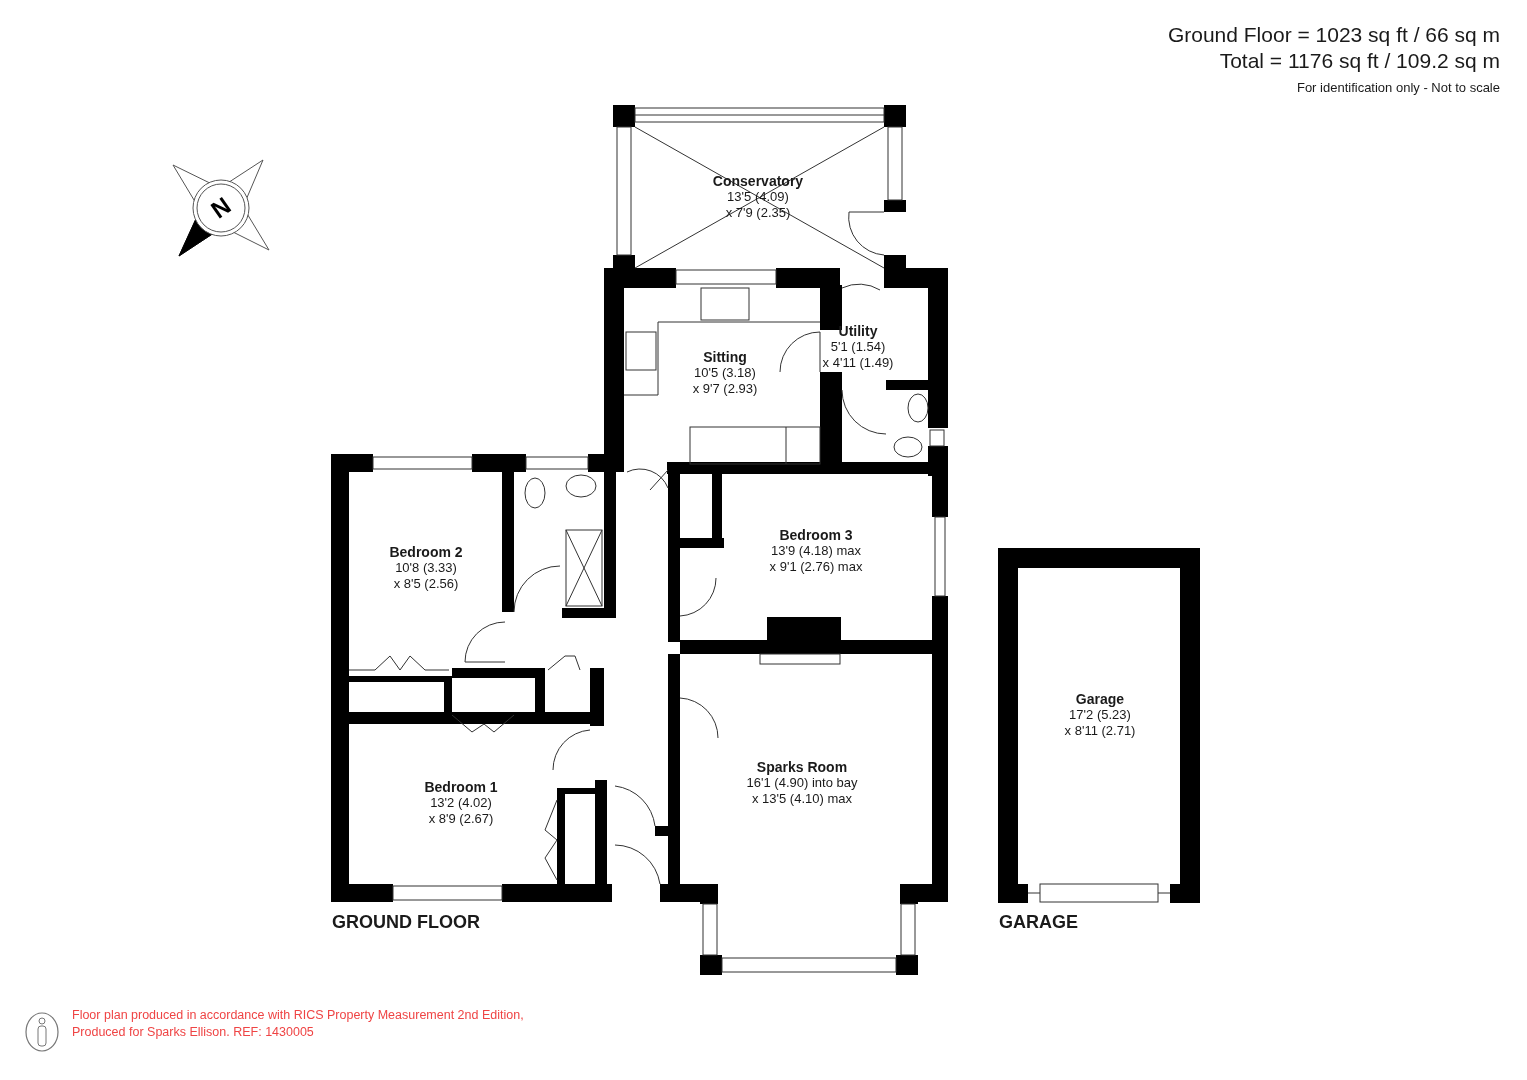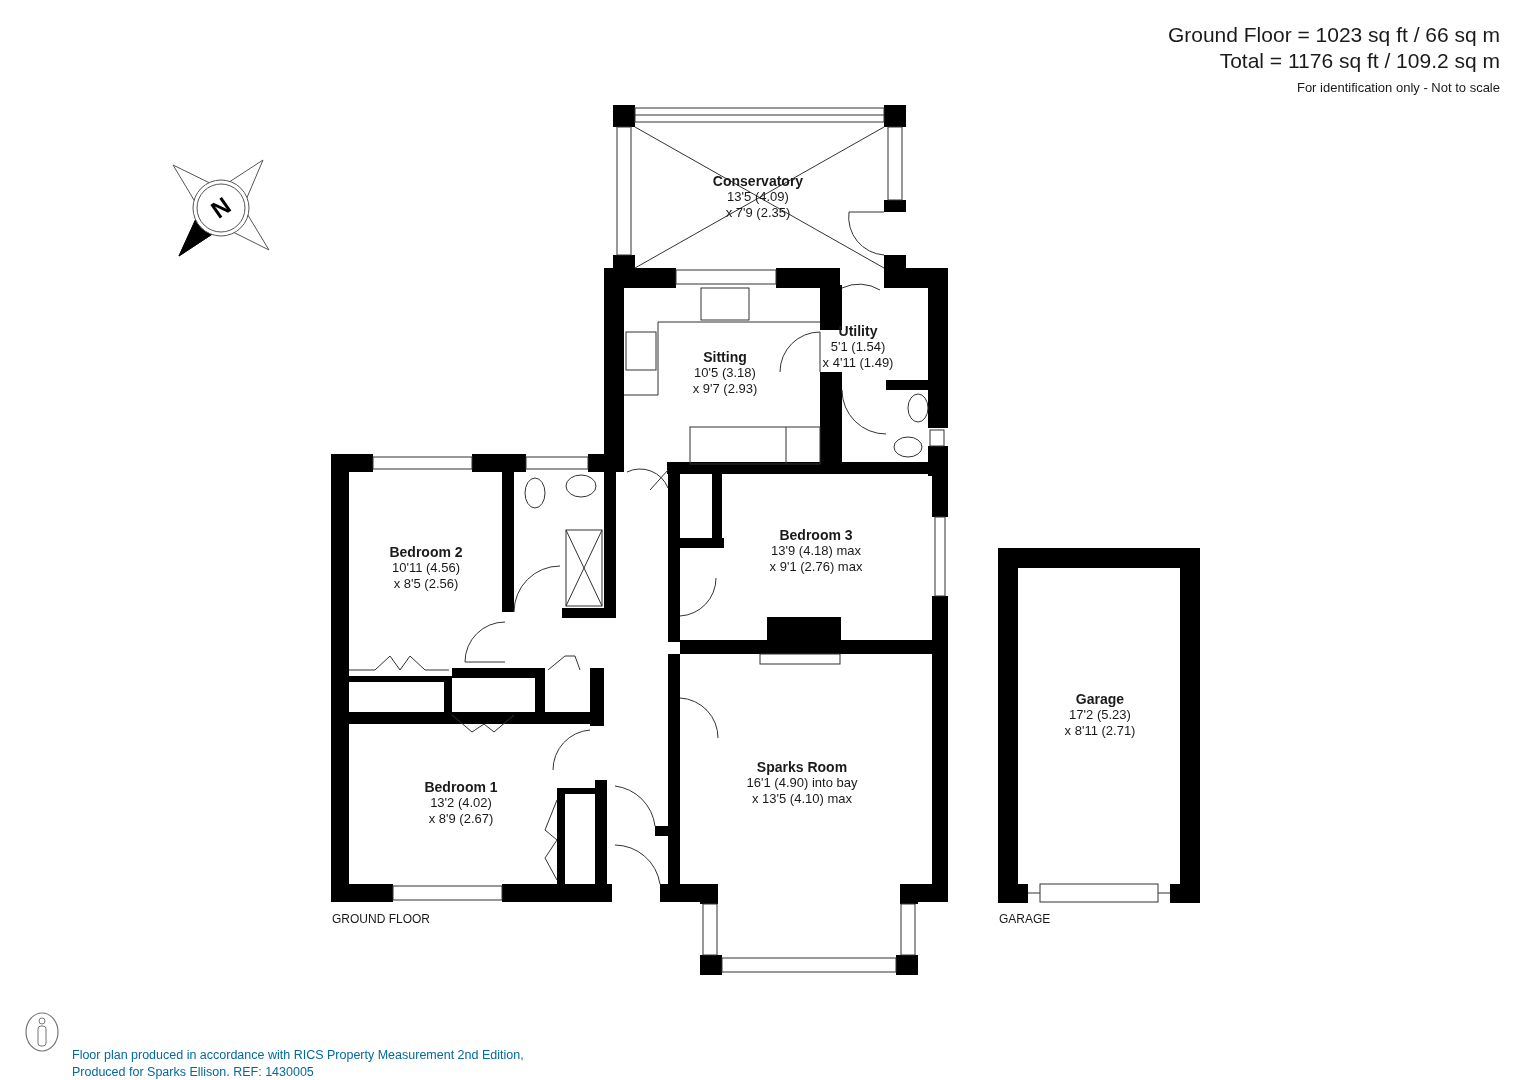--- a/index.html
+++ b/index.html
@@ -2,22 +2,22 @@
 <html><head>
 <meta charset="utf-8">
 <style>
   html, body { margin:0; padding:0; background:#ffffff; }
   body { width:1527px; height:1080px; position:relative; overflow:hidden; font-family:"Liberation Sans", sans-serif; color:#1a1a1a; }
   .area { position:absolute; right:27px; top:22px; text-align:right; font-size:21px; line-height:26px; }
   .area .note { font-size:13px; line-height:20px; margin-top:4px; }
   svg.plan { position:absolute; left:0; top:0; }
   .lbl { position:absolute; text-align:center; font-size:13px; line-height:16px; transform:translateX(-50%); white-space:nowrap; }
   .lbl b { display:block; font-weight:bold; font-size:14px; }
-  .floorname { position:absolute; font-weight:normal; font-size:12px; }
-  .footer { position:absolute; left:72px; top:1007px; font-size:12.5px; line-height:16.5px; color:#0369a1;margin-top:40px; }
+  .floorname { position:absolute; font-weight:bold; font-size:18px; }
+  .footer { position:absolute; left:72px; top:1007px; font-size:12.5px; line-height:16.5px; color:#ef4444; }
   .foot-icon { position:absolute; left:24px; top:1011px; }
 </style>
 </head>
 <body>
 
 <div class="area">
   <div>Ground Floor = 1023 sq ft / 66 sq m</div>
   <div>Total = 1176 sq ft / 109.2 sq m</div>
   <div class="note">For identification only - Not to scale</div>
 </div>
@@ -169,21 +169,21 @@
   <span>10'5 (3.18)</span><br>
   <span>x 9'7 (2.93)</span>
 </div>
 <div class="lbl" style="left:858px;top:323px;">
   <b>Utility</b>
   <span>5'1 (1.54)</span><br>
   <span>x 4'11 (1.49)</span>
 </div>
 <div class="lbl" style="left:426px;top:544px;">
   <b>Bedroom 2</b>
-  <span>10'11 (4.56)</span><br>
+  <span>10'8 (3.33)</span><br>
   <span>x 8'5 (2.56)</span>
 </div>
 <div class="lbl" style="left:816px;top:527px;">
   <b>Bedroom 3</b>
   <span>13'9 (4.18) max</span><br>
   <span>x 9'1 (2.76) max</span>
 </div>
 <div class="lbl" style="left:461px;top:779px;">
   <b>Bedroom 1</b>
   <span>13'2 (4.02)</span><br>

